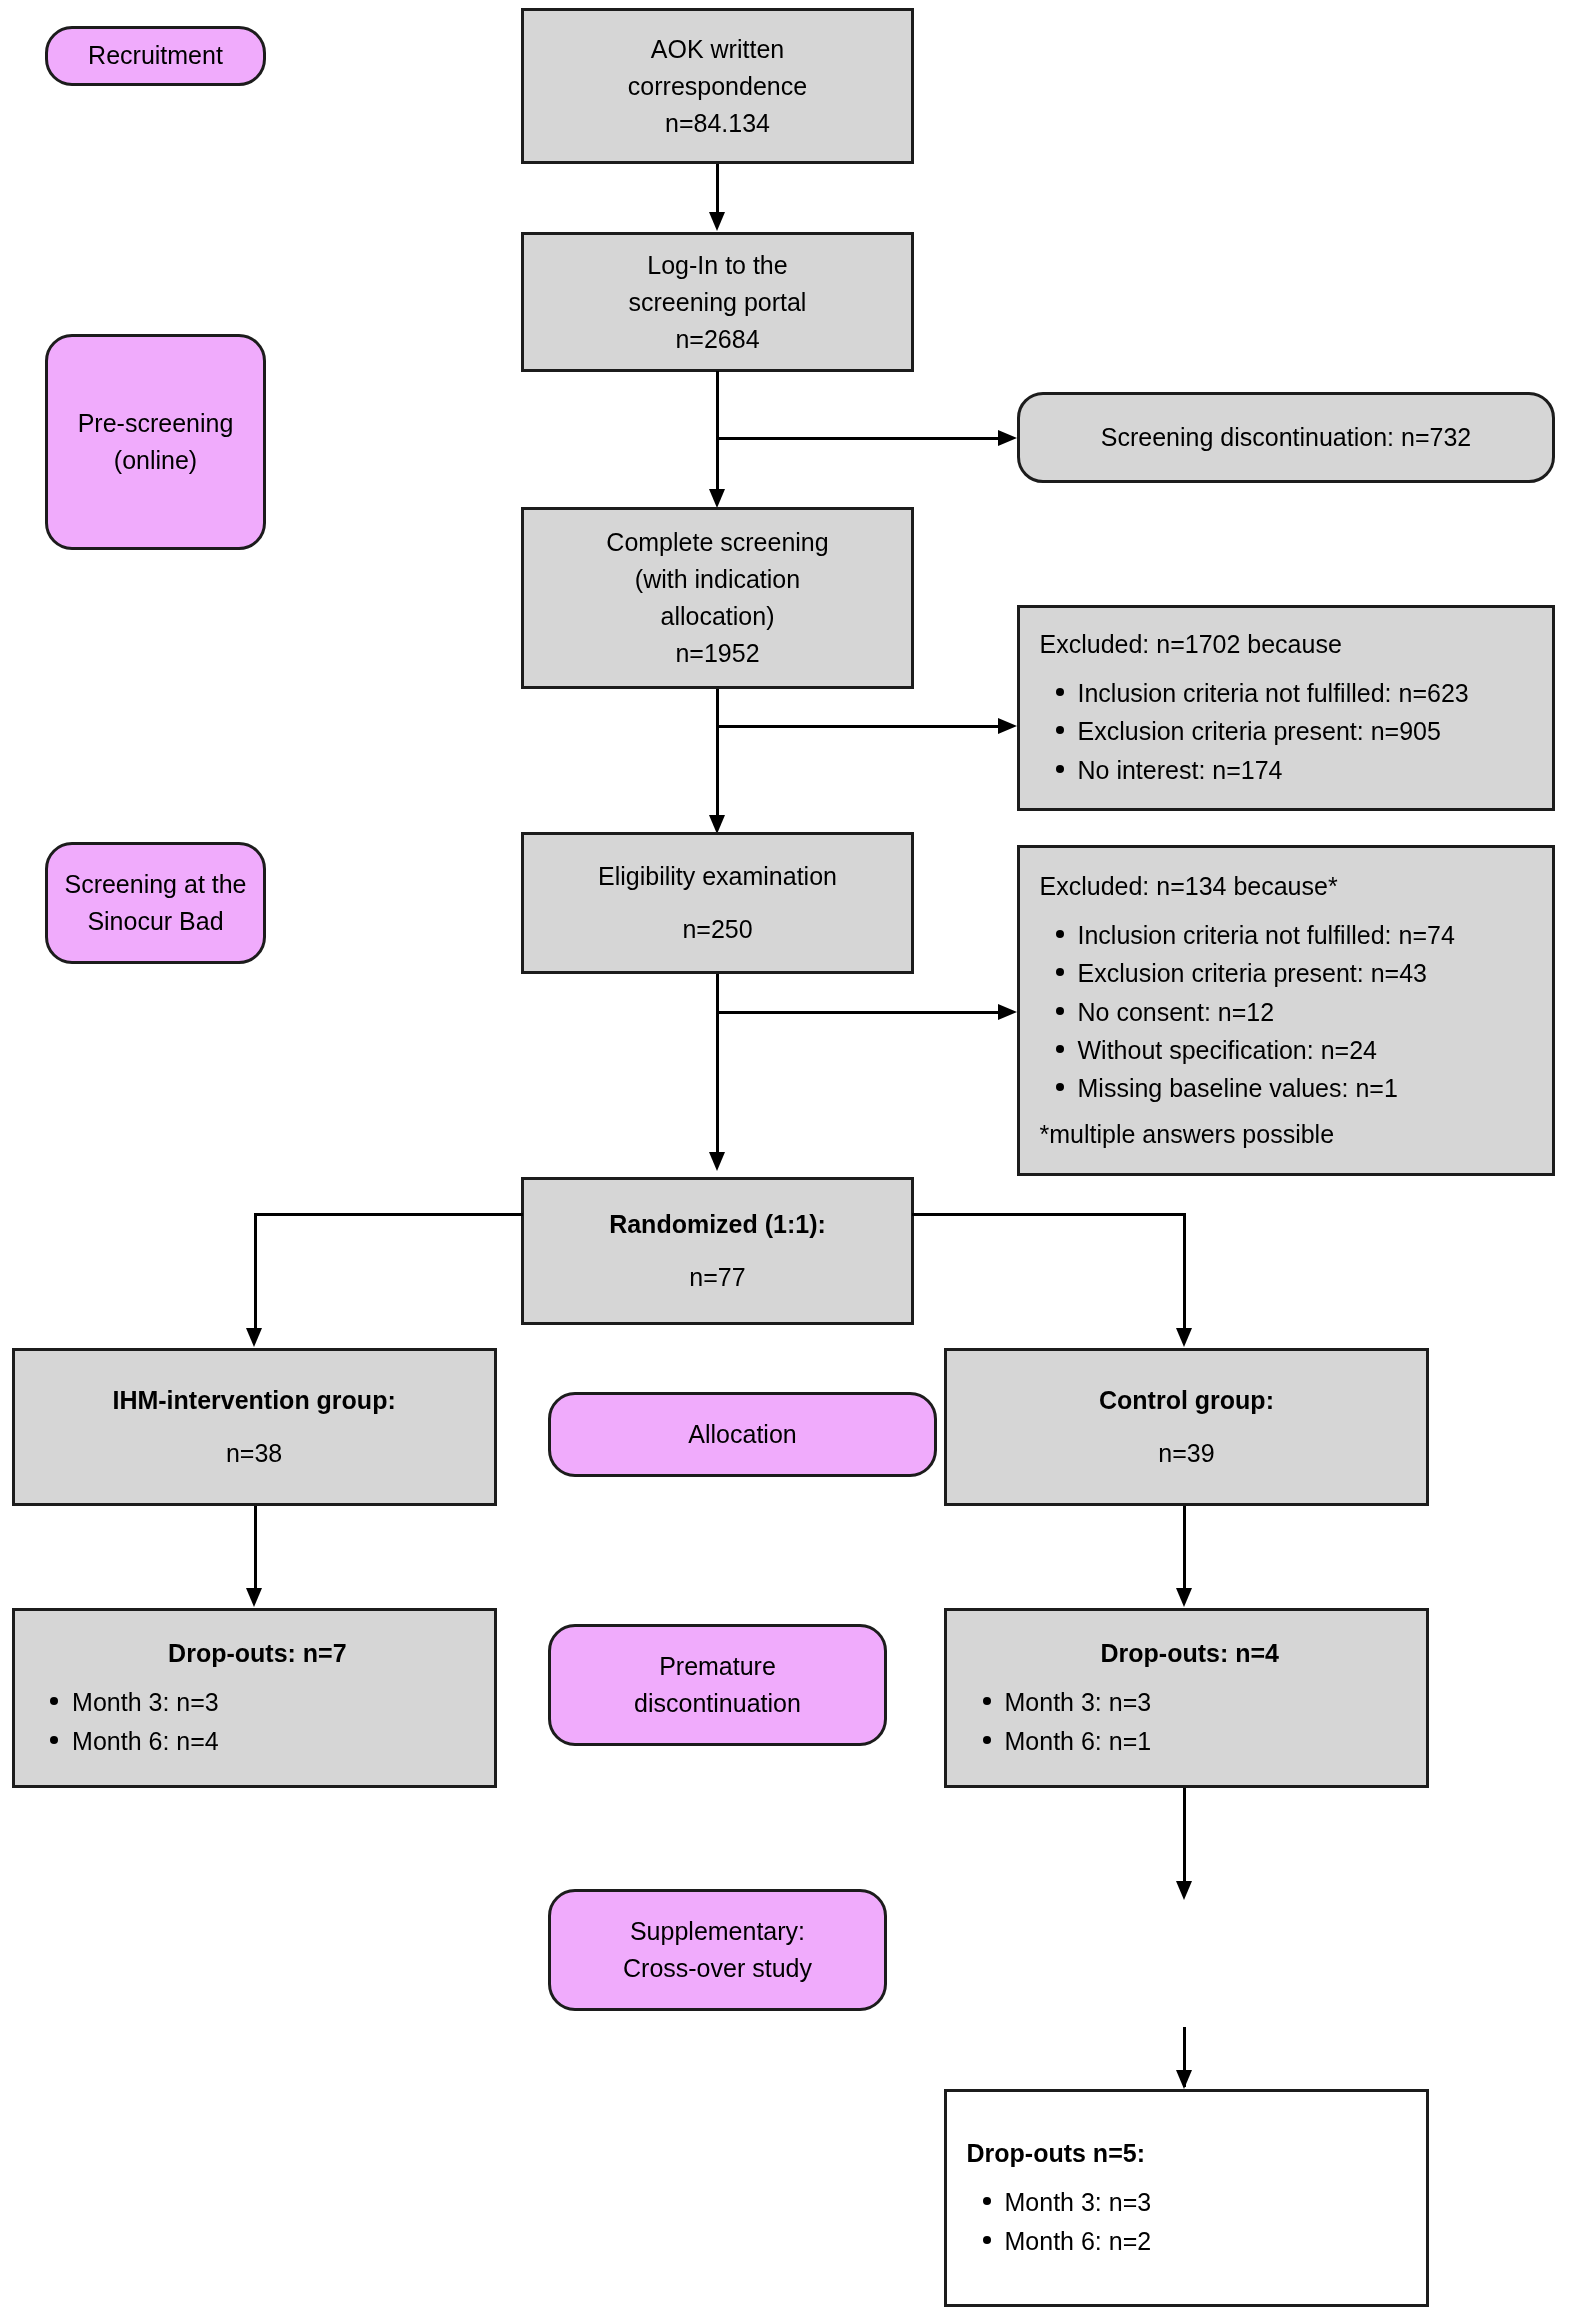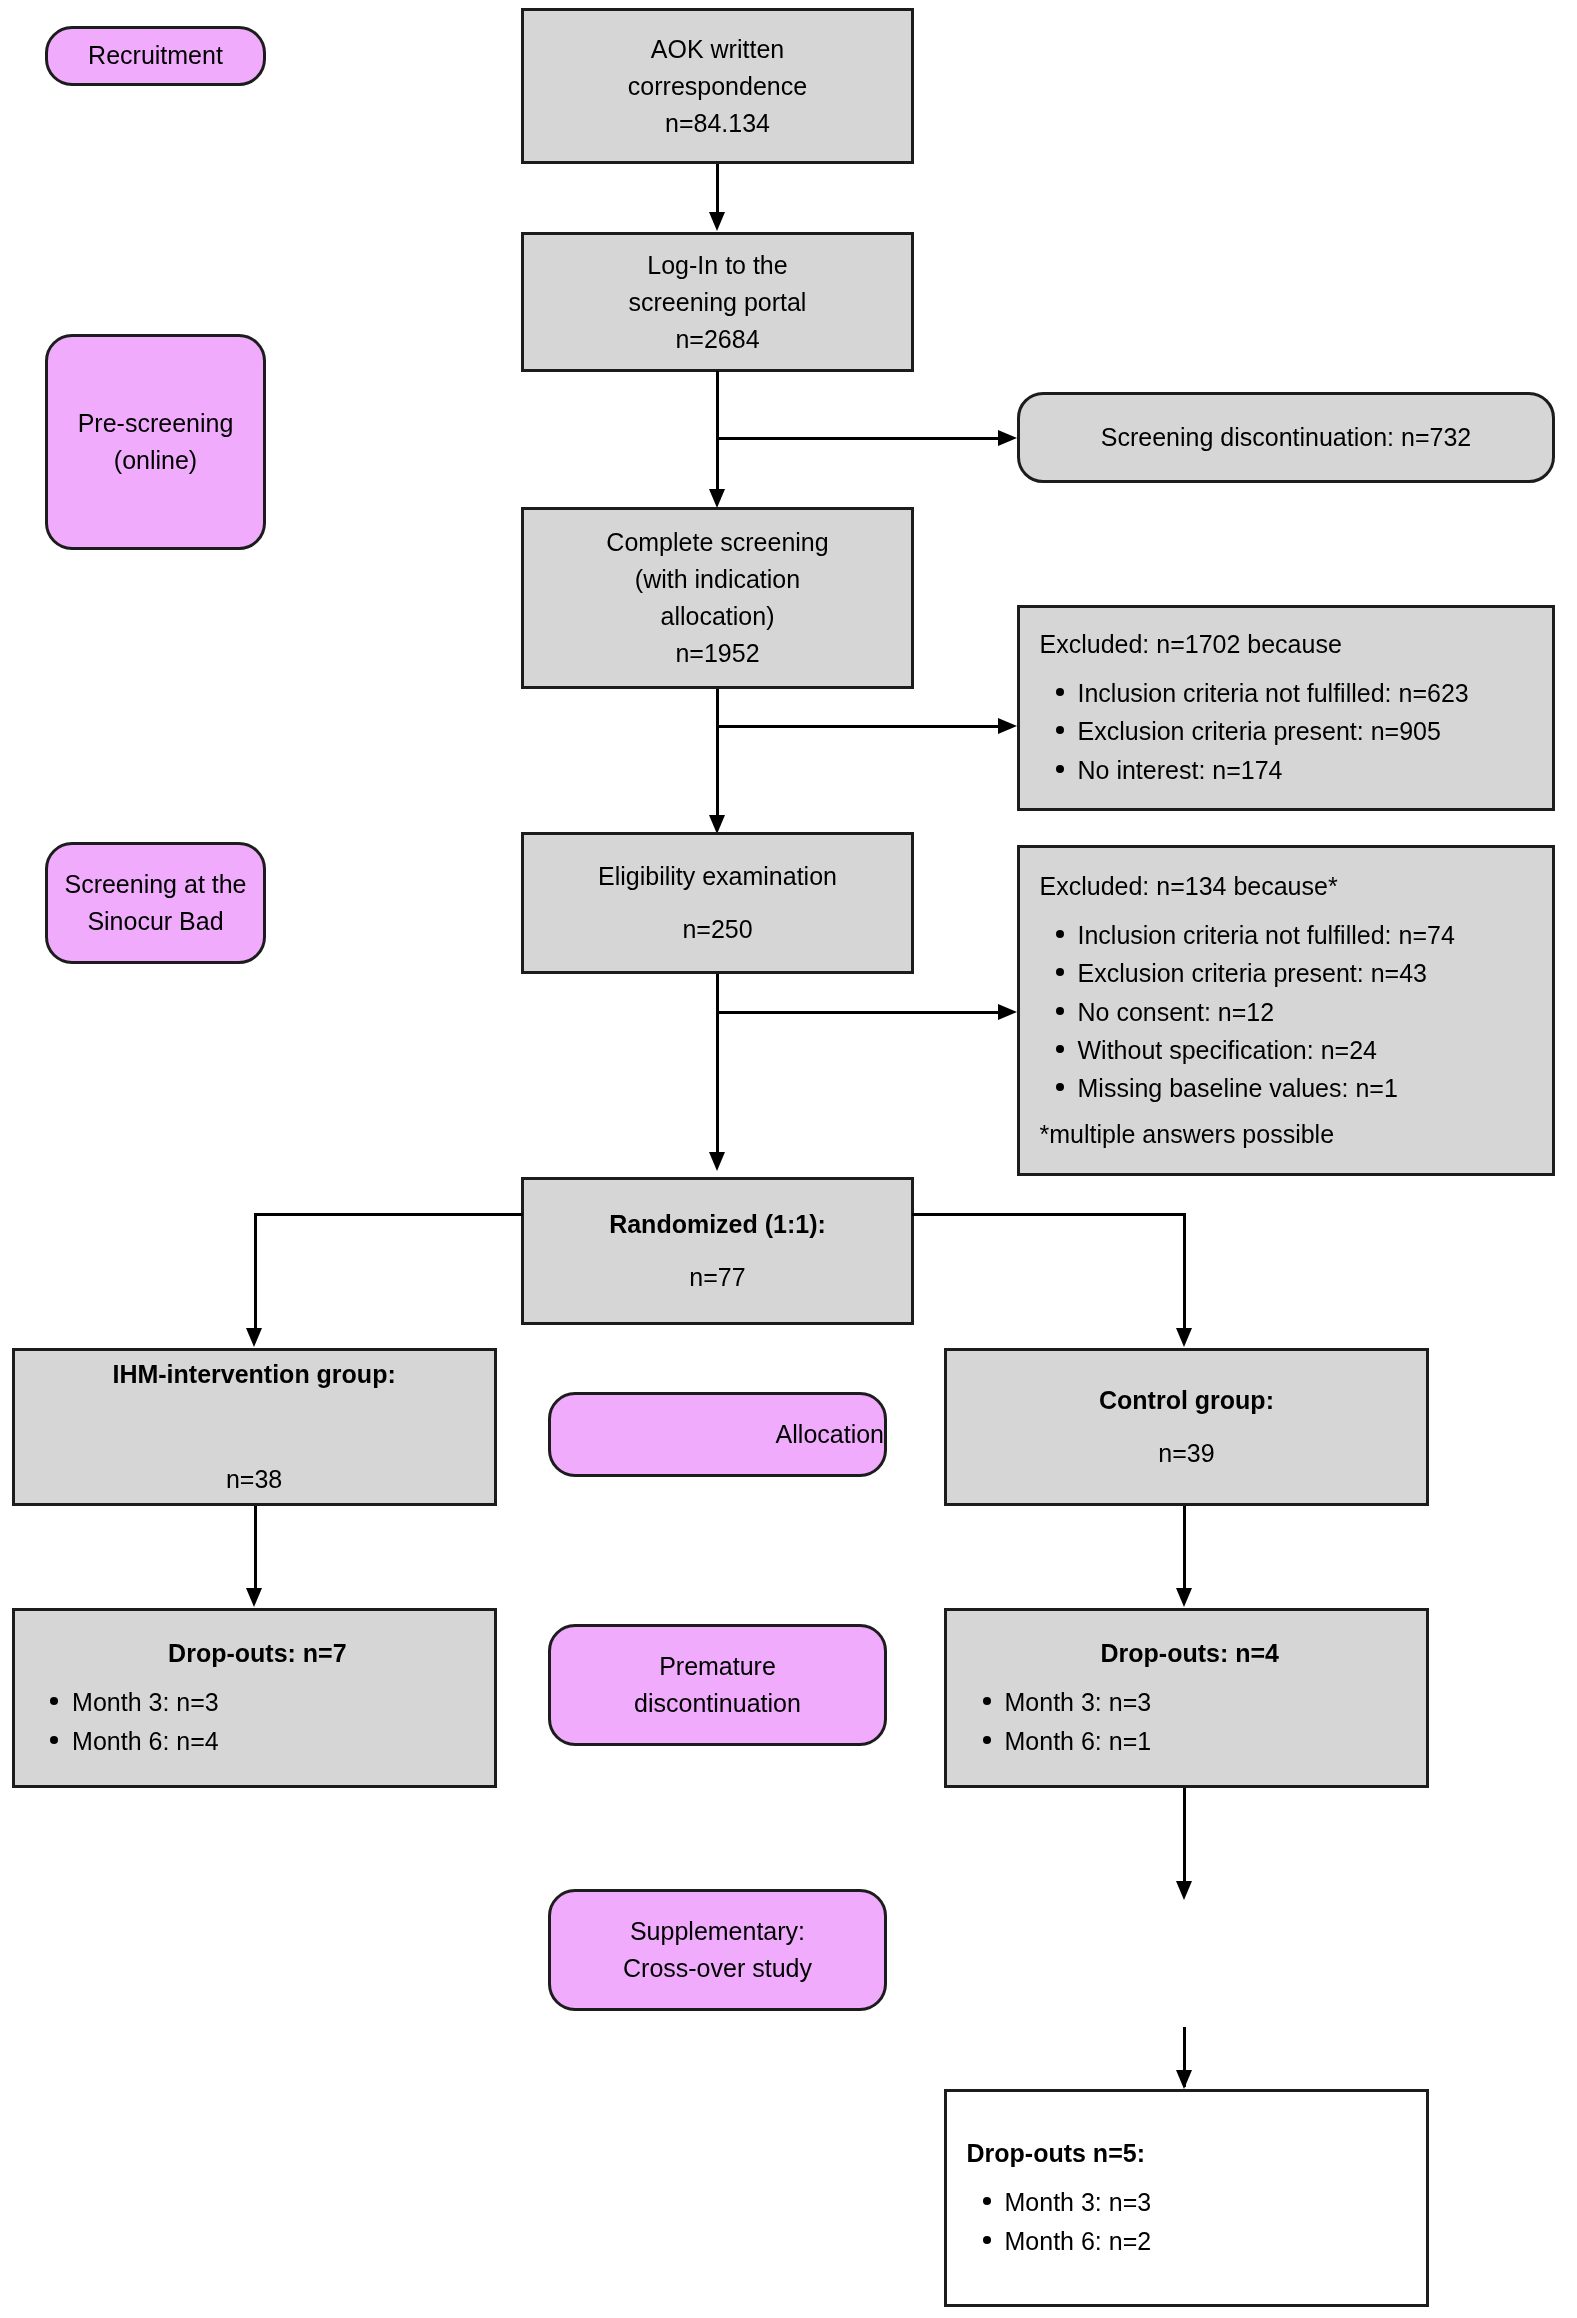--- a/index.html
+++ b/index.html
@@ -112,21 +112,21 @@
   <div class="node green center-txt" style="left:45px; top:334px; width:221px; height:216px;">
     <span class="line">Pre-screening</span>
     <span class="line">(online)</span>
   </div>
 
   <div class="node green center-txt" style="left:45px; top:842px; width:221px; height:122px;">
     <span class="line">Screening at the</span>
     <span class="line">Sinocur Bad</span>
   </div>
 
-  <div class="node green center-txt" style="left:548px; top:1392px; width:339px; height:85px;align-items:flex-end;">
+  <div class="node green center-txt" style="left:548px; top:1392px; width:389px; height:85px;">
     <span class="line">Allocation</span>
   </div>
 
   <div class="node green center-txt" style="left:548px; top:1624px; width:339px; height:122px;">
     <span class="line">Premature</span>
     <span class="line">discontinuation</span>
   </div>
 
   <div class="node green center-txt" style="left:548px; top:1889px; width:339px; height:122px;">
     <span class="line">Supplementary:</span>
@@ -211,21 +211,21 @@
   </div>
 
   <div class="hline" style="left:254px; top:1213px; width:269px;"></div>
   <div class="vline" style="left:254px; top:1213px; height:126px;"></div>
   <div class="arrow-down" style="left:246px; top:1328px;"></div>
 
   <div class="hline" style="left:912px; top:1213px; width:274px;"></div>
   <div class="vline" style="left:1183px; top:1213px; height:126px;"></div>
   <div class="arrow-down" style="left:1176px; top:1328px;"></div>
 
-  <div class="node gray center-txt" style="left:11.6px; top:1348px; width:485px; height:158px;gap:26px;">
+  <div class="node gray center-txt" style="left:11.6px; top:1348px; width:485px; height:158px;">
     <span class="line bold">IHM-intervention group:</span>
     <span class="gap-line"></span>
     <span class="line">n=38</span>
   </div>
 
   <div class="node gray center-txt" style="left:944px; top:1348px; width:485px; height:158px;">
     <span class="line bold">Control group:</span>
     <span class="gap-line"></span>
     <span class="line">n=39</span>
   </div>

